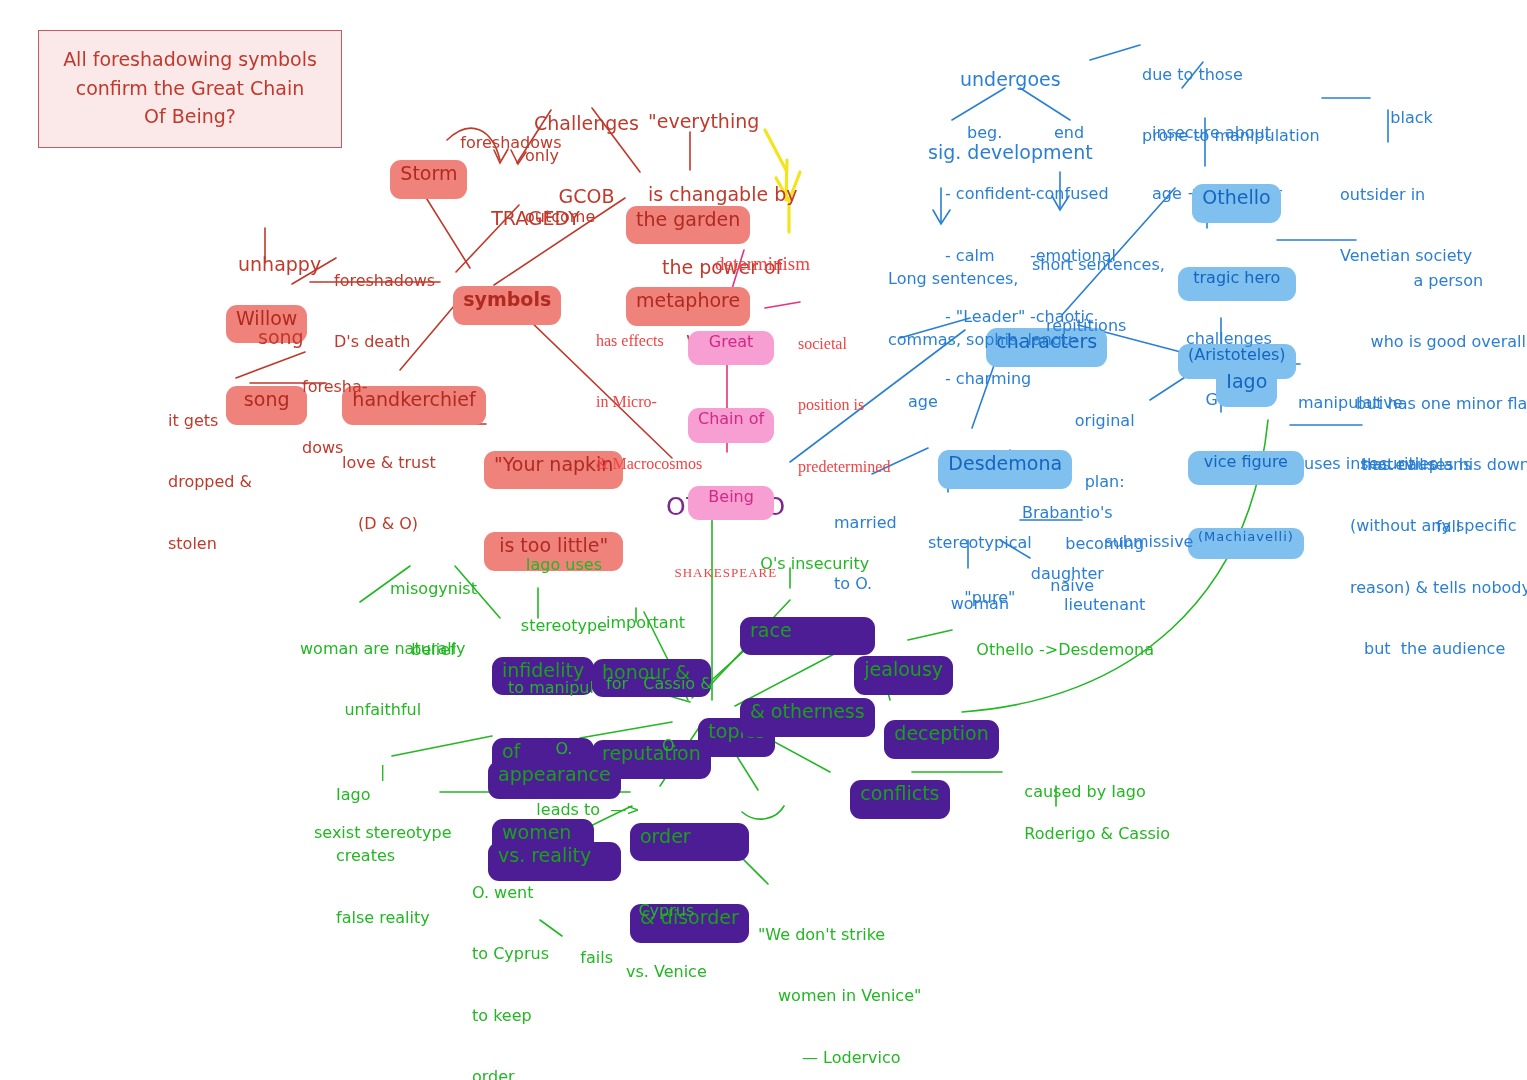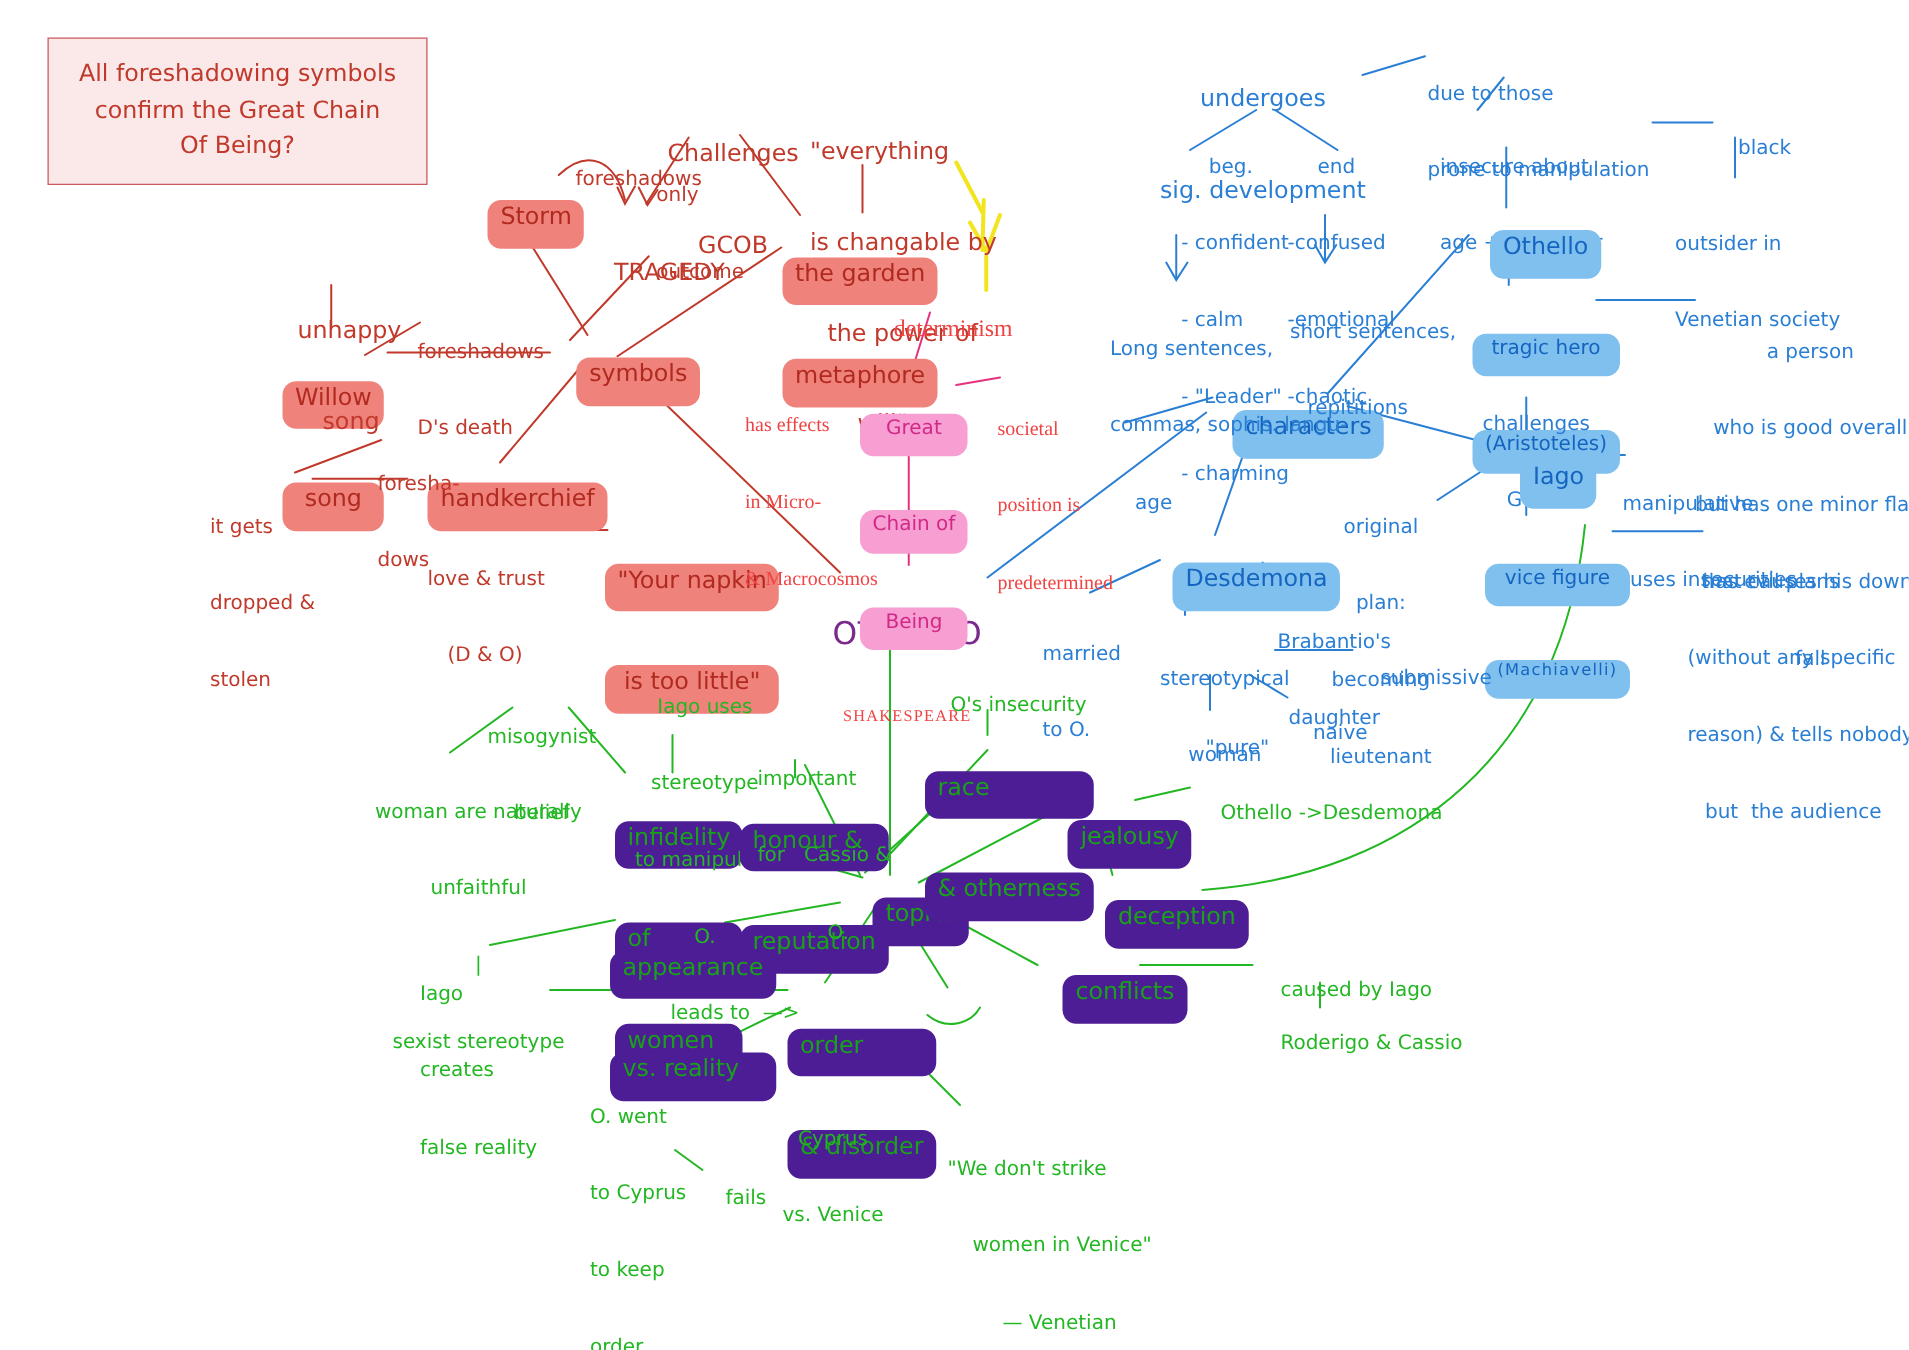--- a/index.html
+++ b/index.html
@@ -218,21 +218,21 @@
     <div>All foreshadowing symbols</div>
     <div>confirm the Great Chain</div>
     <div>Of  Being?</div>
   </div>
 
   <div class="nd ctr" style="left:666px;top:450px;">
     <div class="purple big">OTHELLO</div>
     <div class="pink tiny" style="margin-top:1px;">SHAKESPEARE</div>
   </div>
 
-  <div class="nd" style="left:441px;top:266px;">
+  <div class="nd" style="left:431px;top:266px;font-weight:bold;">
     <span class="hl hl-red mid">symbols</span>
   </div>
 
   <div class="nd" style="left:370px;top:140px;">
     <span class="hl hl-red mid">Storm</span>
   </div>
 
   <div class="nd red sml" style="left:440px;top:113px;">
     <span>foreshadows</span>
   </div>
@@ -566,16 +566,16 @@
   </div>
 
   <div class="nd green sml ctr" style="left:626px;top:860px;">
     <div>Cyprus</div>
     <div>vs. Venice</div>
   </div>
 
   <div class="nd green sml lft" style="left:758px;top:884px;">
     <div>"We don't strike</div>
     <div style="margin-left:20px;">women in Venice"</div>
-    <div style="margin-left:44px;">— Venetian</div>
+    <div style="margin-left:44px;">— Lodervico</div>
   </div>
 
 </div>
 
 </body></html>

